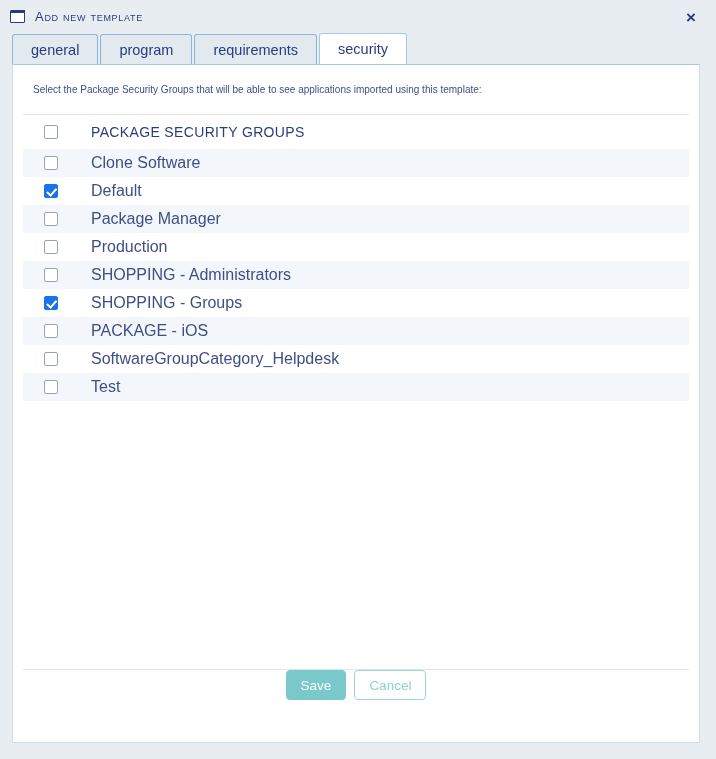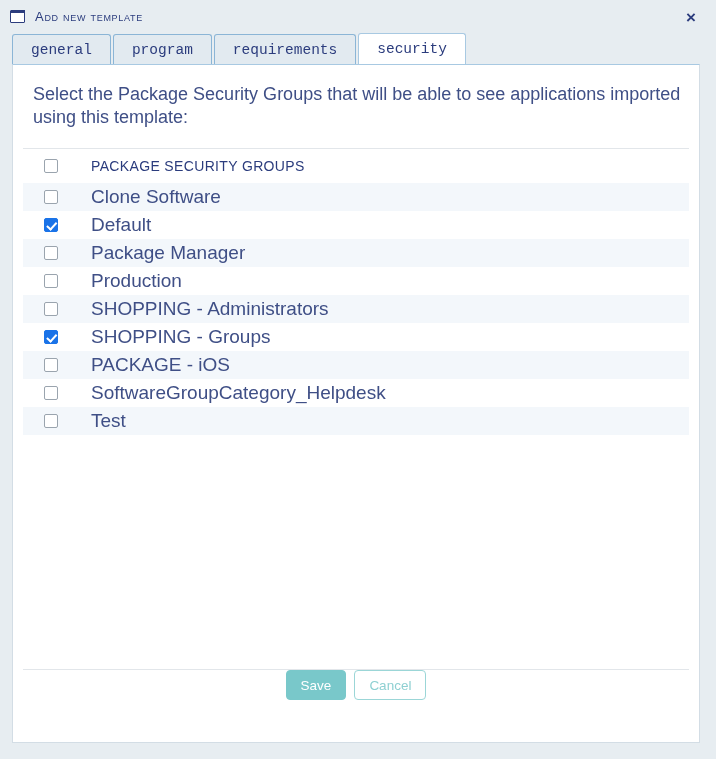--- a/index.html
+++ b/index.html
@@ -88,21 +88,20 @@
 
   
   .tabs {
     position: relative;
     height: 32px;
     padding-left: 12px;
     display: flex;
     align-items: flex-end;
     gap: 2px;
     background: #e7edf1;
-    font-family: Liberation Mono, monospace;
   }
   .tab {
     position: relative;
     height: 30px;
     box-sizing: border-box;
     padding: 0 18px;
     display: flex;
     align-items: center;
     justify-content: center;
     font-size: 14.5px;
@@ -129,41 +128,41 @@
     box-sizing: border-box;
     background: #ffffff;
     border: 1px solid #d3dde5;
     border-top: 1px solid #a8c9e2;
     display: flex;
     flex-direction: column;
   }
 
   .intro {
     padding: 18px 12px 0 20px;
-    font-size: 18px;
+    font-size: 10px;
     color: #3f4f86;
     line-height: 1.3;
   }
 
   .divider {
     margin: 18px 10px 0 10px;
     height: 1px;
     background: #e2e6ea;
   }
 
   .list {
     padding: 0 10px;
     margin-top: 0;
     flex: 1 1 auto;
   }
   .row {
     height: 28px;
     display: flex;
     align-items: center;
-    font-size: 19px;
+    font-size: 16px;
     color: #3f4f86;
   }
   .row.shaded { background: #f3f7fb; }
   .row.header-row {
     height: 34px;
     font-size: 14px;
     letter-spacing: 0.35px;
     color: #2b3c7d;
     background: transparent;
   }

